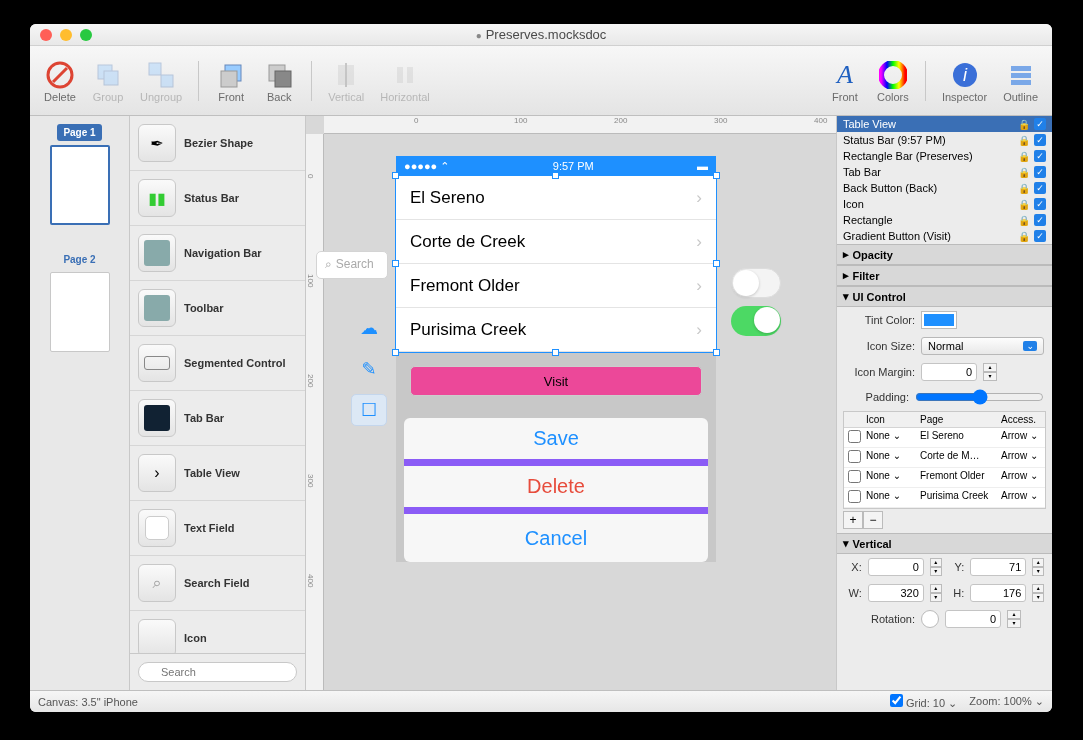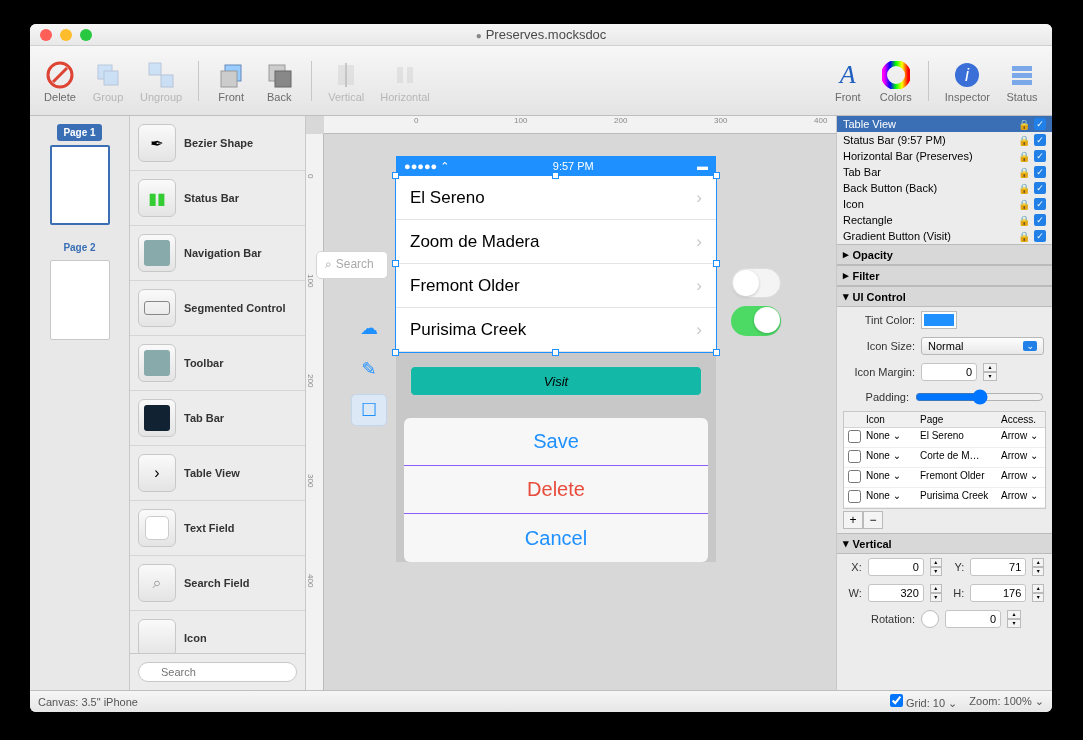--- a/index.html
+++ b/index.html
@@ -12,21 +12,21 @@
 .title { position:absolute; left:0; right:0; text-align:center; font-size:13px; color:#4a4a4a;}
 .title::before { content:"●"; color:#888; margin-right:4px; font-size:10px;}
 .toolbar { height: 70px; background: linear-gradient(#f7f7f7,#e4e4e4); border-bottom:1px solid #bfbfbf; display:flex; align-items:center; padding:0 8px; gap:4px;}
 .tbtn { display:flex; flex-direction:column; align-items:center; font-size:11px; color:#6b6b6b; padding:4px 6px; min-width:44px;}
 .tbtn.dis { opacity:.4; }
 .tbtn .ic { width:32px; height:32px; display:flex; align-items:center; justify-content:center; }
 .tspacer { flex:1; }
 .sep { width:1px; height:40px; background:#c8c8c8; margin:0 6px;}
 
 .body { flex:1; display:flex; overflow:hidden; }
-.pages { width:100px; background:#e8e8e8; border-right:1px solid #c8c8c8; padding:6px; display:flex; flex-direction:column; gap:8px;}
+.pages { width:100px; background:#e8e8e8; border-right:1px solid #c8c8c8; padding:6px; display:flex; flex-direction:column; gap:20px;}
 .pthumb { text-align:center;}
 .pthumb .lab { font-size:10px; font-weight:bold; color:#3a6fb5; padding:3px 6px; border-radius:3px; display:inline-block;}
 .pthumb.sel .lab { background:#3a6fb5; color:#fff;}
 .pthumb .img { width:60px; height:80px; background:#fff; border:1px solid #c8c8c8; margin:4px auto; border-radius:2px;}
 .pthumb.sel .img { border:2px solid #3a6fb5;}
 
 .lib { width:176px; background:#ececec; border-right:1px solid #c8c8c8; display:flex; flex-direction:column;}
 .liblist { flex:1; overflow:auto;}
 .librow { display:flex; align-items:center; padding:8px; border-bottom:1px solid #d6d6d6; gap:8px;}
 .libicon { width:38px; height:38px; background:linear-gradient(#fafafa,#e4e4e4); border:1px solid #c8c8c8; border-radius:6px; display:flex; align-items:center; justify-content:center;}
@@ -41,23 +41,23 @@
 .canvas { position:absolute; left:90px; top:40px; }
 
 .mockup { width:320px; background:#c8c8c8; }
 .msstatus { height:20px; background:#1e90ff; color:#fff; display:flex; align-items:center; justify-content:space-between; padding:0 8px; font-size:11px;}
 .msnav { height:44px; background:#1e90ff; color:#fff; display:flex; align-items:center; justify-content:space-between; padding:0 10px; font-size:17px;}
 .msback {font-size:17px;}
 .mstable { background:#fff;}
 .mscell { height:44px; border-bottom:1px solid #e4e4e4; display:flex; align-items:center; justify-content:space-between; padding:0 14px; font-size:17px; color:#000;}
 .mscell .ch { color:#c8c8c8;}
 .msbtns { display:flex; gap:12px; padding:14px;}
-.msbtn { flex:1; height:30px; background:#14b8a6; border:1px solid #ccc; border-radius:5px; font-size:13px; display:flex; align-items:center; justify-content:center;font-style:italic;}
+.msbtn { flex:1; height:30px; background:#ec4899; border:1px solid #ccc; border-radius:5px; font-size:13px; display:flex; align-items:center; justify-content:center;}
 .mssheet { margin:8px; background:#f7f7f7; border-radius:6px;}
-.msrow { height:48px; display:flex; align-items:center; justify-content:center; font-size:20px; border-bottom:1px solid #8b5cf6;}
+.msrow { height:48px; display:flex; align-items:center; justify-content:center; font-size:20px; border-bottom:7px solid #8b5cf6;}
 .msrow.blue{color:#1e90ff;} .msrow.red{color:#e74c3c;}
 
 .sel-handle { position:absolute; width:7px; height:7px; background:#fff; border:1px solid #1e90ff;}
 .extra { position:absolute; }
 .searchfld { left:10px; top:135px; width:72px; height:28px; background:#fff; border:1px solid #d4d4d4; border-radius:5px; font-size:12px; color:#aaa; padding:5px 8px;}
 .toggle { width:50px; height:30px; border-radius:15px;}
 .tg1 { left:425px; top:152px; background:#f4f4f4; border:1px solid #ddd;}
 .tg2 { left:425px; top:190px; background:#4cd964;}
 .tg2::after,.tg1::after{content:""; position:absolute; width:26px;height:26px;background:#fff;border-radius:50%; top:1px; box-shadow:0 1px 3px rgba(0,0,0,.2);}
 .tg1::after{left:1px;} .tg2::after{right:1px;}
@@ -205,21 +205,21 @@
         <span>Inspector</span>
       </div>
     <div class="tbtn">
         <div class="ic">
           <svg width="28" height="28">
             <rect x="4" y="5" width="20" height="5" fill="#7aa8e8"></rect>
             <rect x="4" y="12" width="20" height="5" fill="#7aa8e8"></rect>
             <rect x="4" y="19" width="20" height="5" fill="#7aa8e8"></rect>
           </svg>
         </div>
-        <span>Status</span>
+        <span>Outline</span>
       </div>
   </div>
 
   <div class="body">
     <div class="pages">
       <div class="pthumb sel"><span class="lab">Page 1</span><div class="img"></div></div>
       <div class="pthumb"><span class="lab">Page 2</span><div class="img"></div></div>
     </div>
 
     <div class="lib">
@@ -233,29 +233,29 @@
             <div class="libname">Status Bar</div>
           </div>
         <div class="librow">
             <div class="libicon">
               <div style="width:26px;height:26px;background:#8aa;border-radius:3px"></div>
             </div>
             <div class="libname">Navigation Bar</div>
           </div>
         <div class="librow">
             <div class="libicon">
+              <div style="width:26px;height:26px;background:#8aa;border-radius:3px"></div>
+            </div>
+            <div class="libname">Toolbar</div>
+          </div>
+        <div class="librow">
+            <div class="libicon">
               <div style="width:26px;height:14px;border:1px solid #888;border-radius:3px"></div>
             </div>
             <div class="libname">Segmented Control</div>
-          </div>
-        <div class="librow">
-            <div class="libicon">
-              <div style="width:26px;height:26px;background:#8aa;border-radius:3px"></div>
-            </div>
-            <div class="libname">Toolbar</div>
           </div>
         <div class="librow">
             <div class="libicon">
               <div style="width:26px;height:26px;background:#123;border-radius:3px"></div>
             </div>
             <div class="libname">Tab Bar</div>
           </div>
         <div class="librow">
             <div class="libicon">›</div>
             <div class="libname">Table View</div>
@@ -307,21 +307,21 @@
             <span>●●●●● ⌃</span>
             <span>9:57 PM</span>
             <span>▬</span>
           </div>
           <div class="mstable" style="outline:1px solid #1e90ff; position:relative;">
             <div class="mscell">
                 <span>El Sereno</span>
                 <span class="ch">›</span>
               </div>
             <div class="mscell">
-                <span>Zoom de Madera</span>
+                <span>Corte de Creek</span>
                 <span class="ch">›</span>
               </div>
             <div class="mscell">
                 <span>Fremont Older</span>
                 <span class="ch">›</span>
               </div>
             <div class="mscell">
                 <span>Purisima Creek</span>
                 <span class="ch">›</span>
               </div>
@@ -356,21 +356,21 @@
             </span>
           </div>
         <div class="layerrow">
             <span>Status Bar (9:57 PM)</span>
             <span class="layerlocks">
               <span class="lock">🔒</span>
               <span class="chk">✓</span>
             </span>
           </div>
         <div class="layerrow">
-            <span>Horizontal Bar (Preserves)</span>
+            <span>Rectangle Bar (Preserves)</span>
             <span class="layerlocks">
               <span class="lock">🔒</span>
               <span class="chk">✓</span>
             </span>
           </div>
         <div class="layerrow">
             <span>Tab Bar</span>
             <span class="layerlocks">
               <span class="lock">🔒</span>
               <span class="chk">✓</span>

